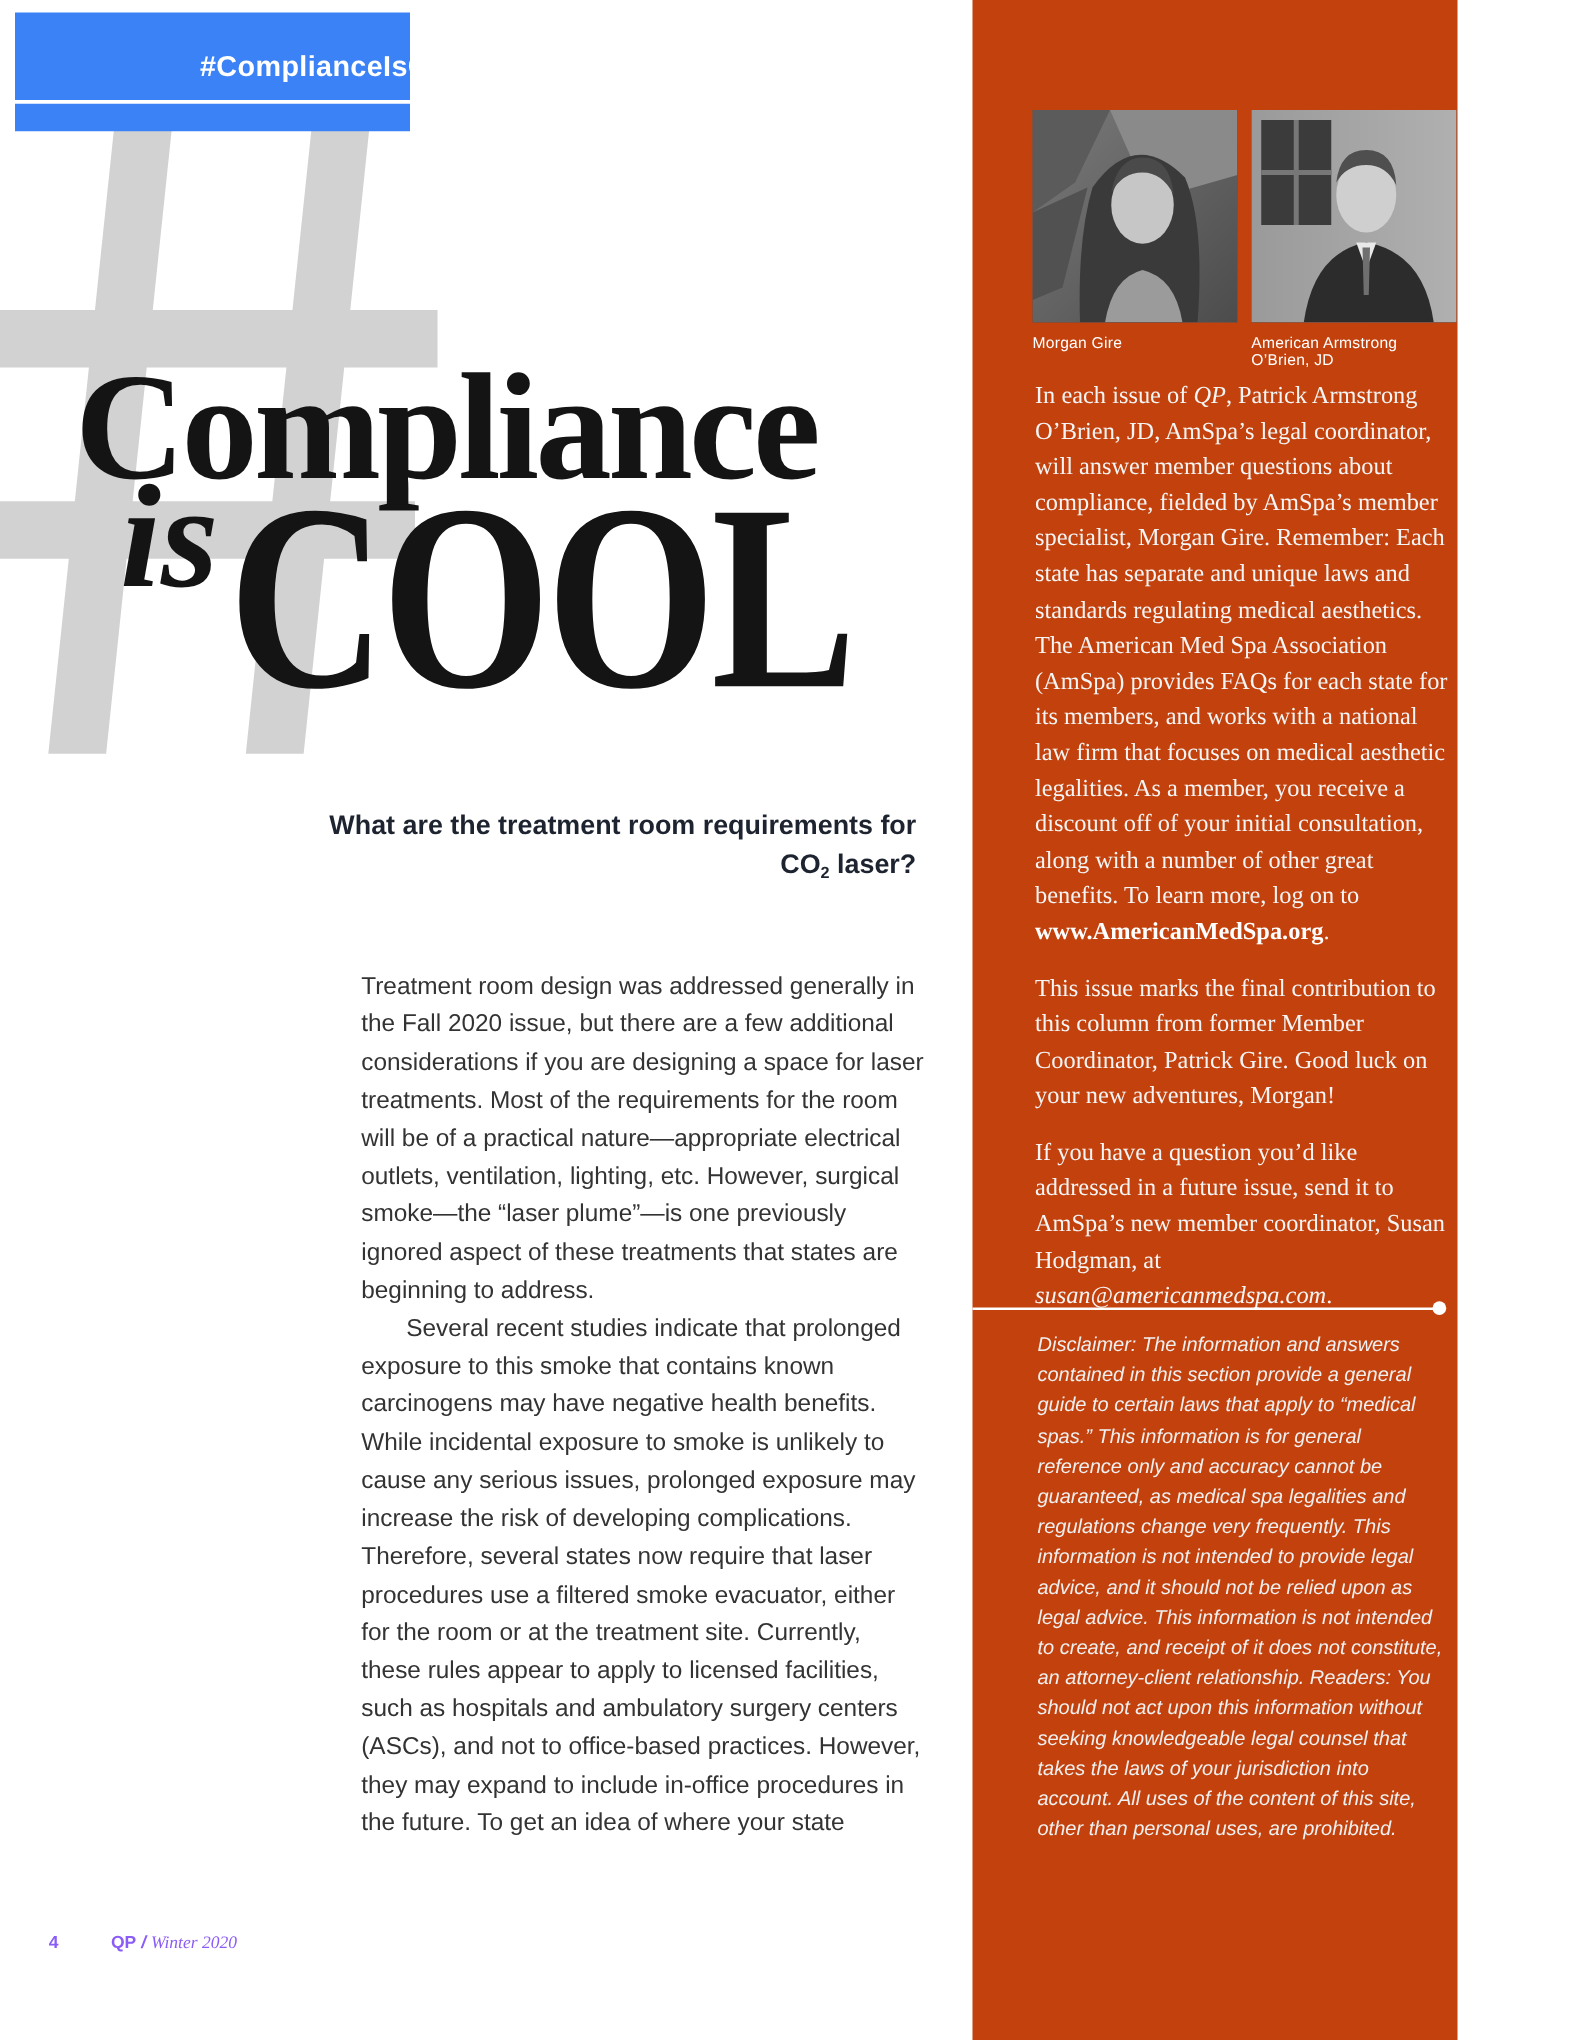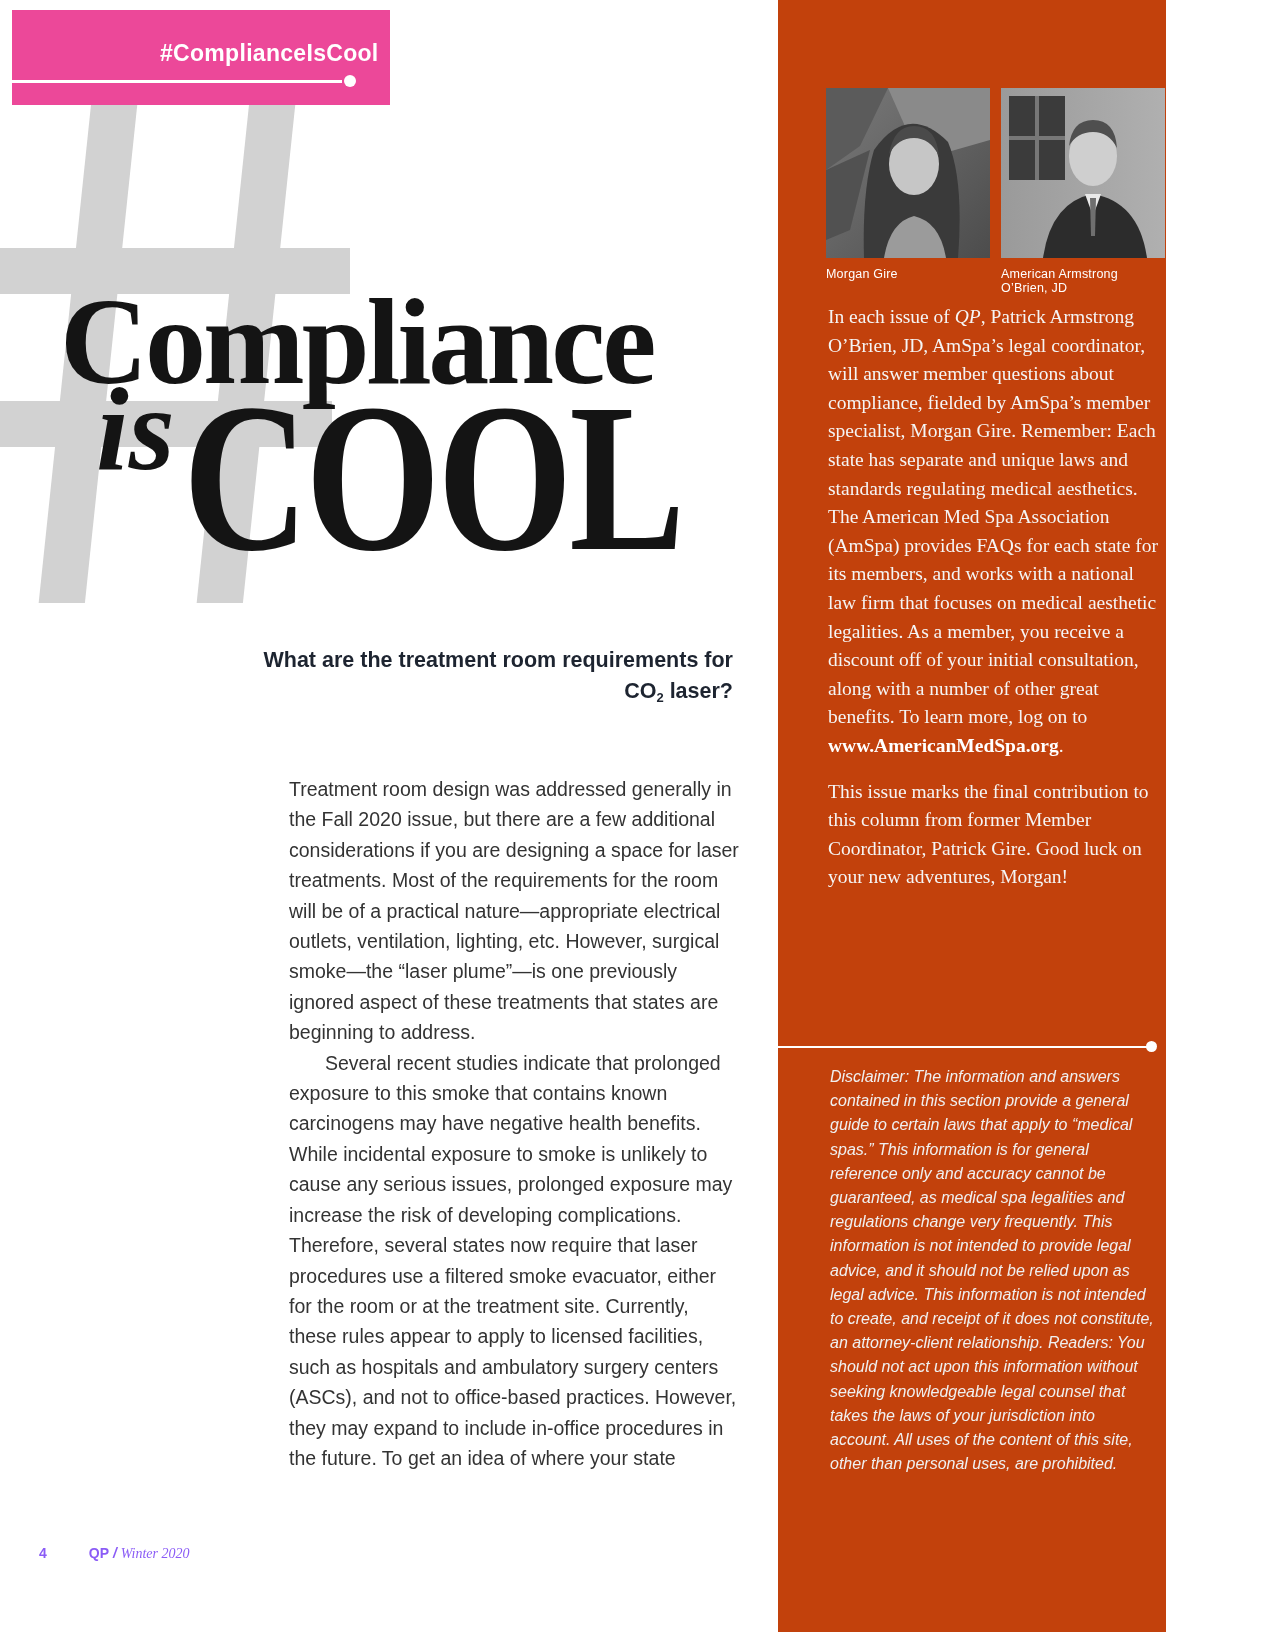--- a/index.html
+++ b/index.html
@@ -1,21 +1,21 @@
 <!DOCTYPE html>
 <html><head>
 <meta charset="utf-8">
 <style>
   * { margin:0; padding:0; box-sizing:border-box; }
   html,body { width:1265px; height:1632px; overflow:hidden; }
   body { background:#ffffff; font-family:"Liberation Sans", sans-serif; position:relative; }
   .page { position:relative; width:1265px; height:1632px; background:#fff; }
 
   
-  .banner { position:absolute; left:12px; top:10px; width:378px; height:95px; background:#ec4899; z-index:5; }
+  .banner { position:absolute; left:12px; top:10px; width:316px; height:95px; background:#3b82f6; z-index:5; }
   .banner-label { position:absolute; left:148px; top:30px; color:#fff; font-weight:bold; font-size:23px; letter-spacing:.3px; }
   .banner-rule { position:absolute; left:0; top:70px; width:330px; height:3px; background:#fff; }
   .banner-dot { position:absolute; left:332px; top:65px; width:12px; height:12px; border-radius:50%; background:#fff; }
 
   
   .hash { position:absolute; left:0; top:103px; width:380px; height:500px; overflow:hidden; z-index:1; }
   .hash .bar { position:absolute; background:#d2d2d2; }
   .hash .vbar { width:46px; height:560px; transform:rotate(6deg); }
   .hash .vbar1 { left:64px; top:-20px; }
   .hash .vbar2 { left:222px; top:-20px; }
@@ -140,20 +140,21 @@
           <path d="M68 58 Q71 32 92 32 Q114 32 116 60 Q108 44 92 44 Q76 44 68 58" fill="#4f4f4f"></path>
         </svg>
       </div>
     </div>
     <div class="caption caption1">Morgan Gire</div>
     <div class="caption caption2">American Armstrong O’Brien, JD</div>
 
     <div class="sb-text">
       <p><span>In each issue of </span><span class="sb-italic">QP</span><span>, Patrick Armstrong O’Brien, JD, AmSpa’s legal coordinator, will answer member questions about compliance, fielded by AmSpa’s member specialist, Morgan Gire. Remember: Each state has separate and unique laws and standards regulating medical aesthetics. The American Med Spa Association (AmSpa) provides FAQs for each state for its members, and works with a national law firm that focuses on medical aesthetic legalities. As a member, you receive a discount off of your initial consultation, along with a number of other great benefits. To learn more, log on to </span><a href="#" class="sb-link">www.AmericanMedSpa.org</a><span>.</span></p>
       <p>This issue marks the final contribution to this column from former Member Coordinator, Patrick Gire. Good luck on your new adventures, Morgan!</p>
+      <p><span>If you have a question you’d like addressed in a future issue, send it to AmSpa’s new member coordinator, Susan Hodgman, at </span><a href="#" class="sb-email">susan@americanmedspa.com</a><span>.</span></p>
     </div>
 
     <div class="sb-divider"></div>
     <div class="sb-divider-dot"></div>
 
     <div class="disclaimer">Disclaimer: The information and answers contained in this section provide a general guide to certain laws that apply to “medical spas.” This information is for general reference only and accuracy cannot be guaranteed, as medical spa legalities and regulations change very frequently. This information is not intended to provide legal advice, and it should not be relied upon as legal advice. This information is not intended to create, and receipt of it does not constitute, an attorney-client relationship. Readers: You should not act upon this information without seeking knowledgeable legal counsel that takes the laws of your jurisdiction into account. All uses of the content of this site, other than personal uses, are prohibited.</div>
   </div>
 
   <div class="footer">
     <span class="page-num">4</span><span class="mag">QP</span><span class="sep"> / </span><span class="issue">Winter 2020</span>

